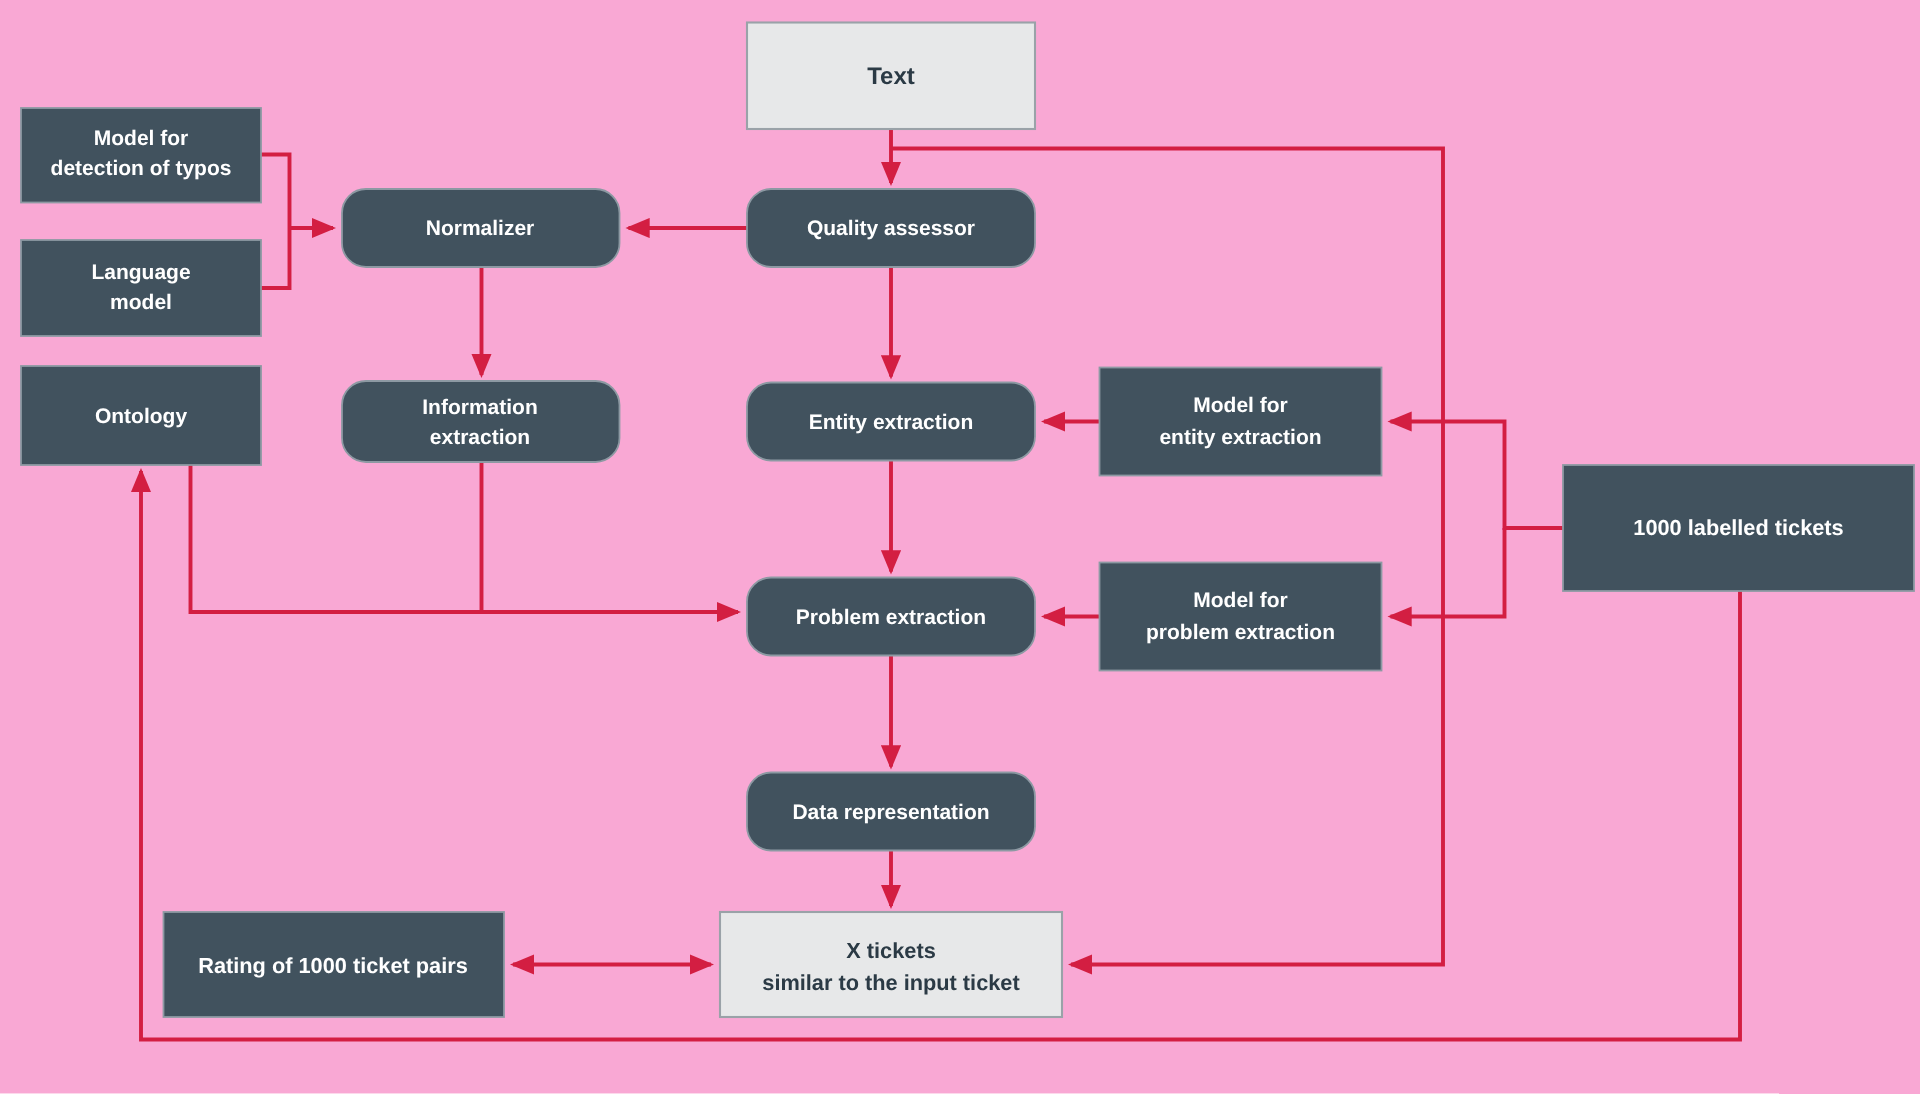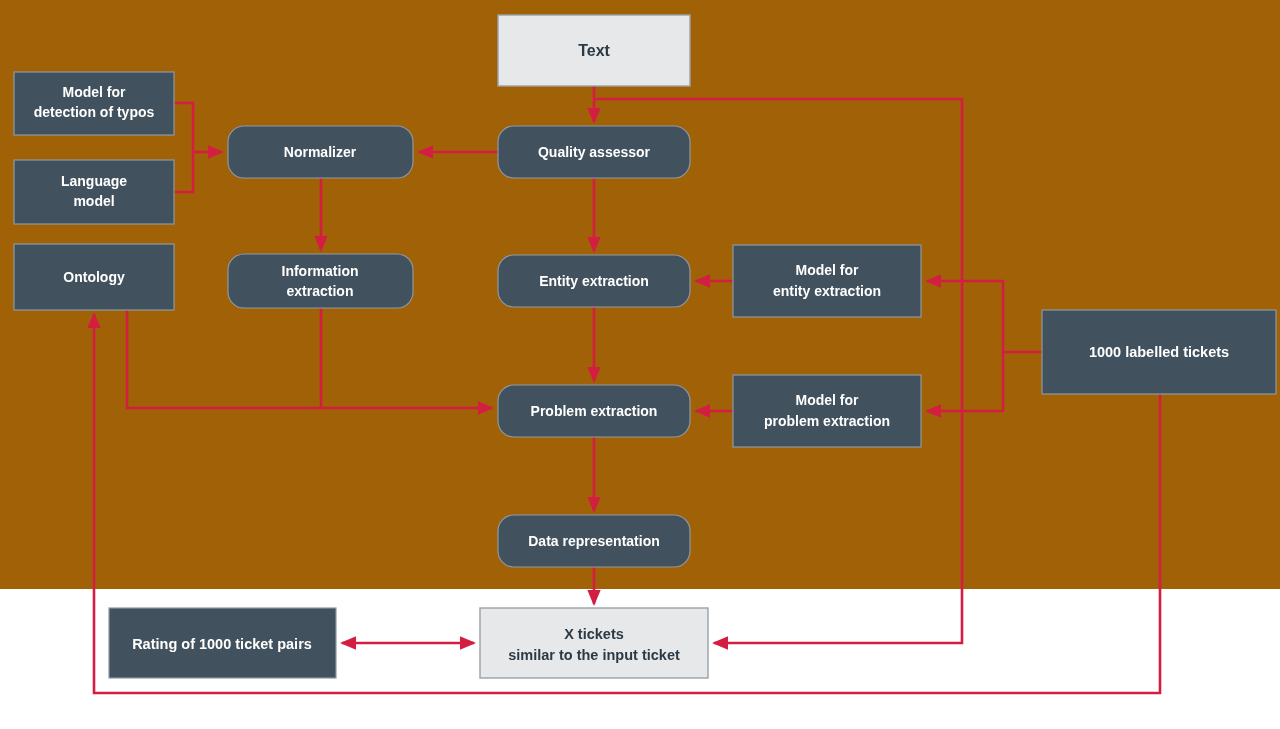--- a/index.html
+++ b/index.html
@@ -10,22 +10,22 @@
   }
   body {
     width: 1280px;
     height: 729px;
     font-family: "Liberation Sans", sans-serif;
     overflow: hidden;
   }
   #diagram-root {
     position: relative;
     width: 1280px;
-    height: 589px;
-    background: #a16207;
+    height: 729px;
+    background: #f9a8d4;
     text-align: center;
   }
   svg#flow-svg {
     position: absolute;
     top: 0;
     left: 0;
     width: 1280px;
     height: 729px;
   }
   .node-label {

